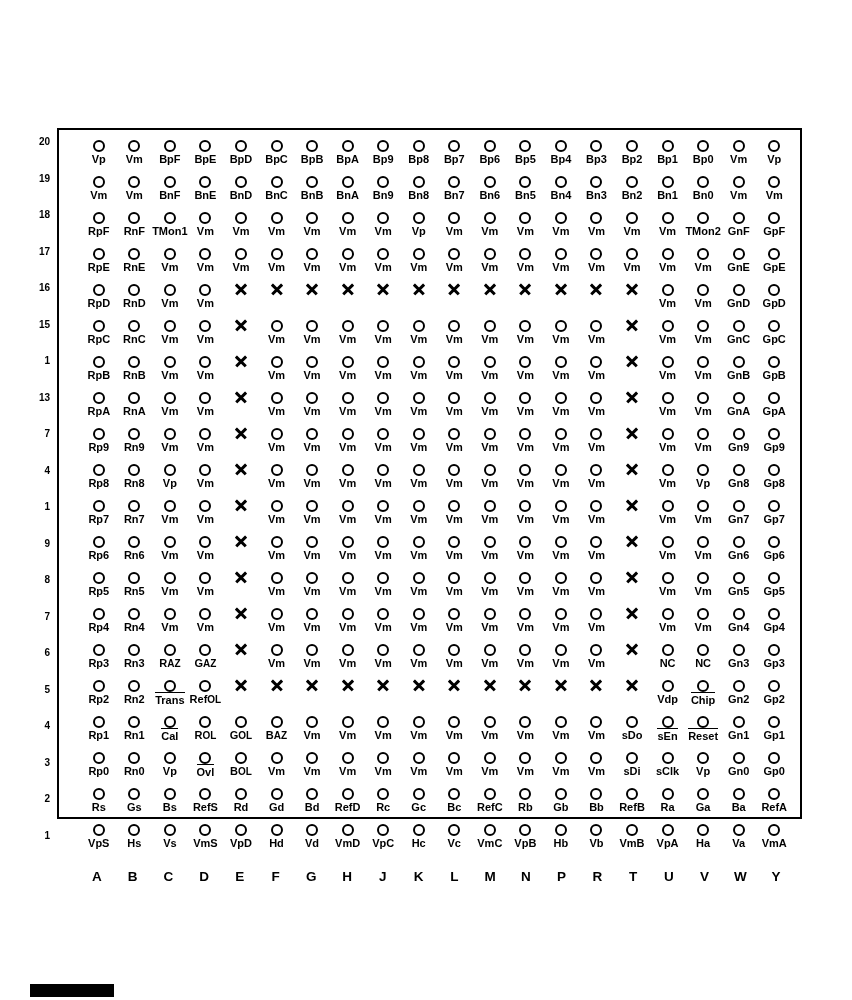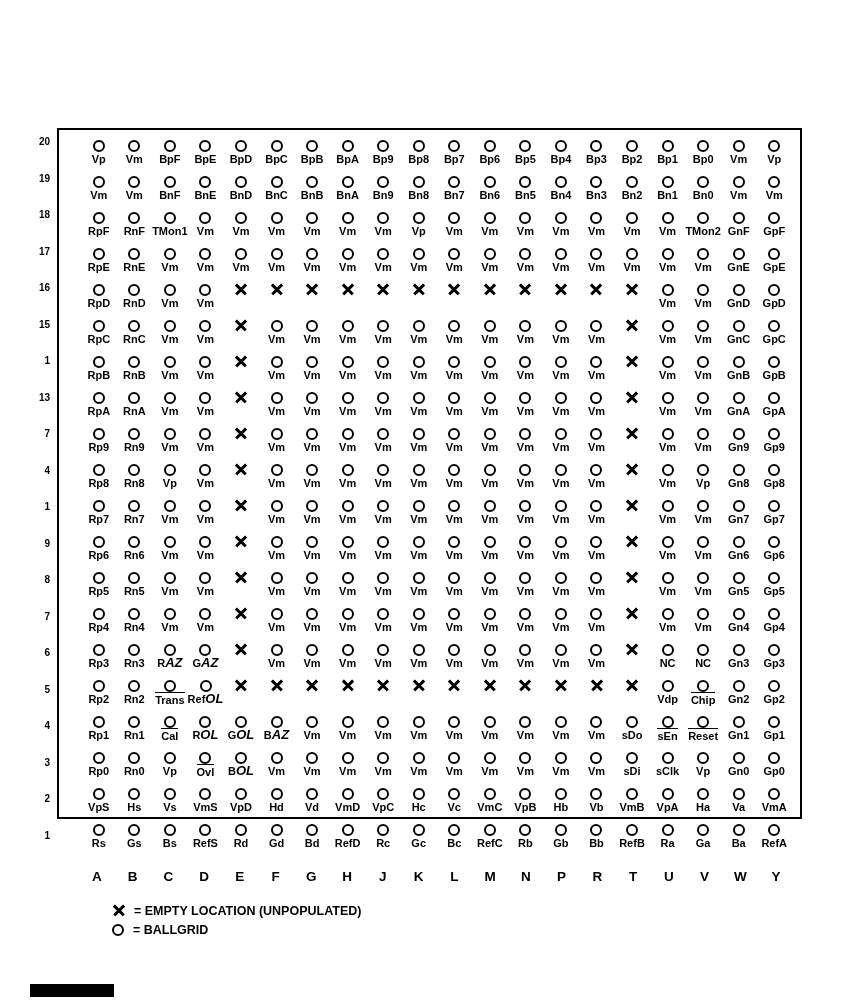--- a/index.html
+++ b/index.html
@@ -17,21 +17,21 @@
     position:absolute; left:57px; top:128px; width:745px; height:691px;
     border:2px solid #000; box-sizing:border-box;
     display:flex; flex-direction:column; padding:0 8px 0 22px;
   }
   .grid-row { flex:1; display:grid; grid-template-columns:repeat(20,1fr); }
   .cell { display:flex; flex-direction:column; align-items:center; }
   .sym-wrap { height:13px; margin-top:9px; display:flex; align-items:center; justify-content:center; }
   .pin-label { height:14px; line-height:14px; font-size:11px; font-weight:bold; white-space:nowrap; }
   .lbl-inner { display:inline-block; }
   .lbl-inner.ovl { border-top:1.7px solid #000; }
-  .sm { font-size:13px;font-style:italic; }
+  .sm { font-size:10px; }
 
   .sym-b {
     width:12px; height:12px; border:2.4px solid #000; border-radius:50%;
     box-sizing:border-box; display:inline-block; background:#fff;
   }
   .sym-x { width:13px; height:13px; position:relative; display:inline-block; }
   .sym-x::before, .sym-x::after {
     content:""; position:absolute; left:-0.5px; top:5.3px; width:14px; height:2.5px;
     background:#000; border-radius:0.5px;
   }
@@ -2280,257 +2280,257 @@
             <span class="sym-b"></span>
           </div>
           <div class="pin-label"><span class="lbl-inner"><span>Gp0</span></span></div>
         </div>
       </div>
       <div class="grid-row">
         <div class="cell">
           <div class="sym-wrap">
             <span class="sym-b"></span>
           </div>
-          <div class="pin-label"><span class="lbl-inner"><span>VpS</span></span></div>
-        </div>
-        <div class="cell">
-          <div class="sym-wrap">
-            <span class="sym-b"></span>
-          </div>
-          <div class="pin-label"><span class="lbl-inner"><span>Hs</span></span></div>
-        </div>
-        <div class="cell">
-          <div class="sym-wrap">
-            <span class="sym-b"></span>
-          </div>
-          <div class="pin-label"><span class="lbl-inner"><span>Vs</span></span></div>
-        </div>
-        <div class="cell">
-          <div class="sym-wrap">
-            <span class="sym-b"></span>
-          </div>
-          <div class="pin-label"><span class="lbl-inner"><span>VmS</span></span></div>
-        </div>
-        <div class="cell">
-          <div class="sym-wrap">
-            <span class="sym-b"></span>
-          </div>
-          <div class="pin-label"><span class="lbl-inner"><span>VpD</span></span></div>
-        </div>
-        <div class="cell">
-          <div class="sym-wrap">
-            <span class="sym-b"></span>
-          </div>
-          <div class="pin-label"><span class="lbl-inner"><span>Hd</span></span></div>
-        </div>
-        <div class="cell">
-          <div class="sym-wrap">
-            <span class="sym-b"></span>
-          </div>
-          <div class="pin-label"><span class="lbl-inner"><span>Vd</span></span></div>
-        </div>
-        <div class="cell">
-          <div class="sym-wrap">
-            <span class="sym-b"></span>
-          </div>
-          <div class="pin-label"><span class="lbl-inner"><span>VmD</span></span></div>
-        </div>
-        <div class="cell">
-          <div class="sym-wrap">
-            <span class="sym-b"></span>
-          </div>
-          <div class="pin-label"><span class="lbl-inner"><span>VpC</span></span></div>
-        </div>
-        <div class="cell">
-          <div class="sym-wrap">
-            <span class="sym-b"></span>
-          </div>
-          <div class="pin-label"><span class="lbl-inner"><span>Hc</span></span></div>
-        </div>
-        <div class="cell">
-          <div class="sym-wrap">
-            <span class="sym-b"></span>
-          </div>
-          <div class="pin-label"><span class="lbl-inner"><span>Vc</span></span></div>
-        </div>
-        <div class="cell">
-          <div class="sym-wrap">
-            <span class="sym-b"></span>
-          </div>
-          <div class="pin-label"><span class="lbl-inner"><span>VmC</span></span></div>
-        </div>
-        <div class="cell">
-          <div class="sym-wrap">
-            <span class="sym-b"></span>
-          </div>
-          <div class="pin-label"><span class="lbl-inner"><span>VpB</span></span></div>
-        </div>
-        <div class="cell">
-          <div class="sym-wrap">
-            <span class="sym-b"></span>
-          </div>
-          <div class="pin-label"><span class="lbl-inner"><span>Hb</span></span></div>
-        </div>
-        <div class="cell">
-          <div class="sym-wrap">
-            <span class="sym-b"></span>
-          </div>
-          <div class="pin-label"><span class="lbl-inner"><span>Vb</span></span></div>
-        </div>
-        <div class="cell">
-          <div class="sym-wrap">
-            <span class="sym-b"></span>
-          </div>
-          <div class="pin-label"><span class="lbl-inner"><span>VmB</span></span></div>
-        </div>
-        <div class="cell">
-          <div class="sym-wrap">
-            <span class="sym-b"></span>
-          </div>
-          <div class="pin-label"><span class="lbl-inner"><span>VpA</span></span></div>
-        </div>
-        <div class="cell">
-          <div class="sym-wrap">
-            <span class="sym-b"></span>
-          </div>
-          <div class="pin-label"><span class="lbl-inner"><span>Ha</span></span></div>
-        </div>
-        <div class="cell">
-          <div class="sym-wrap">
-            <span class="sym-b"></span>
-          </div>
-          <div class="pin-label"><span class="lbl-inner"><span>Va</span></span></div>
-        </div>
-        <div class="cell">
-          <div class="sym-wrap">
-            <span class="sym-b"></span>
-          </div>
-          <div class="pin-label"><span class="lbl-inner"><span>VmA</span></span></div>
+          <div class="pin-label"><span class="lbl-inner"><span>Rs</span></span></div>
+        </div>
+        <div class="cell">
+          <div class="sym-wrap">
+            <span class="sym-b"></span>
+          </div>
+          <div class="pin-label"><span class="lbl-inner"><span>Gs</span></span></div>
+        </div>
+        <div class="cell">
+          <div class="sym-wrap">
+            <span class="sym-b"></span>
+          </div>
+          <div class="pin-label"><span class="lbl-inner"><span>Bs</span></span></div>
+        </div>
+        <div class="cell">
+          <div class="sym-wrap">
+            <span class="sym-b"></span>
+          </div>
+          <div class="pin-label"><span class="lbl-inner"><span>RefS</span></span></div>
+        </div>
+        <div class="cell">
+          <div class="sym-wrap">
+            <span class="sym-b"></span>
+          </div>
+          <div class="pin-label"><span class="lbl-inner"><span>Rd</span></span></div>
+        </div>
+        <div class="cell">
+          <div class="sym-wrap">
+            <span class="sym-b"></span>
+          </div>
+          <div class="pin-label"><span class="lbl-inner"><span>Gd</span></span></div>
+        </div>
+        <div class="cell">
+          <div class="sym-wrap">
+            <span class="sym-b"></span>
+          </div>
+          <div class="pin-label"><span class="lbl-inner"><span>Bd</span></span></div>
+        </div>
+        <div class="cell">
+          <div class="sym-wrap">
+            <span class="sym-b"></span>
+          </div>
+          <div class="pin-label"><span class="lbl-inner"><span>RefD</span></span></div>
+        </div>
+        <div class="cell">
+          <div class="sym-wrap">
+            <span class="sym-b"></span>
+          </div>
+          <div class="pin-label"><span class="lbl-inner"><span>Rc</span></span></div>
+        </div>
+        <div class="cell">
+          <div class="sym-wrap">
+            <span class="sym-b"></span>
+          </div>
+          <div class="pin-label"><span class="lbl-inner"><span>Gc</span></span></div>
+        </div>
+        <div class="cell">
+          <div class="sym-wrap">
+            <span class="sym-b"></span>
+          </div>
+          <div class="pin-label"><span class="lbl-inner"><span>Bc</span></span></div>
+        </div>
+        <div class="cell">
+          <div class="sym-wrap">
+            <span class="sym-b"></span>
+          </div>
+          <div class="pin-label"><span class="lbl-inner"><span>RefC</span></span></div>
+        </div>
+        <div class="cell">
+          <div class="sym-wrap">
+            <span class="sym-b"></span>
+          </div>
+          <div class="pin-label"><span class="lbl-inner"><span>Rb</span></span></div>
+        </div>
+        <div class="cell">
+          <div class="sym-wrap">
+            <span class="sym-b"></span>
+          </div>
+          <div class="pin-label"><span class="lbl-inner"><span>Gb</span></span></div>
+        </div>
+        <div class="cell">
+          <div class="sym-wrap">
+            <span class="sym-b"></span>
+          </div>
+          <div class="pin-label"><span class="lbl-inner"><span>Bb</span></span></div>
+        </div>
+        <div class="cell">
+          <div class="sym-wrap">
+            <span class="sym-b"></span>
+          </div>
+          <div class="pin-label"><span class="lbl-inner"><span>RefB</span></span></div>
+        </div>
+        <div class="cell">
+          <div class="sym-wrap">
+            <span class="sym-b"></span>
+          </div>
+          <div class="pin-label"><span class="lbl-inner"><span>Ra</span></span></div>
+        </div>
+        <div class="cell">
+          <div class="sym-wrap">
+            <span class="sym-b"></span>
+          </div>
+          <div class="pin-label"><span class="lbl-inner"><span>Ga</span></span></div>
+        </div>
+        <div class="cell">
+          <div class="sym-wrap">
+            <span class="sym-b"></span>
+          </div>
+          <div class="pin-label"><span class="lbl-inner"><span>Ba</span></span></div>
+        </div>
+        <div class="cell">
+          <div class="sym-wrap">
+            <span class="sym-b"></span>
+          </div>
+          <div class="pin-label"><span class="lbl-inner"><span>RefA</span></span></div>
         </div>
       </div>
       <div class="grid-row">
         <div class="cell">
           <div class="sym-wrap">
             <span class="sym-b"></span>
           </div>
-          <div class="pin-label"><span class="lbl-inner"><span>Rs</span></span></div>
-        </div>
-        <div class="cell">
-          <div class="sym-wrap">
-            <span class="sym-b"></span>
-          </div>
-          <div class="pin-label"><span class="lbl-inner"><span>Gs</span></span></div>
-        </div>
-        <div class="cell">
-          <div class="sym-wrap">
-            <span class="sym-b"></span>
-          </div>
-          <div class="pin-label"><span class="lbl-inner"><span>Bs</span></span></div>
-        </div>
-        <div class="cell">
-          <div class="sym-wrap">
-            <span class="sym-b"></span>
-          </div>
-          <div class="pin-label"><span class="lbl-inner"><span>RefS</span></span></div>
-        </div>
-        <div class="cell">
-          <div class="sym-wrap">
-            <span class="sym-b"></span>
-          </div>
-          <div class="pin-label"><span class="lbl-inner"><span>Rd</span></span></div>
-        </div>
-        <div class="cell">
-          <div class="sym-wrap">
-            <span class="sym-b"></span>
-          </div>
-          <div class="pin-label"><span class="lbl-inner"><span>Gd</span></span></div>
-        </div>
-        <div class="cell">
-          <div class="sym-wrap">
-            <span class="sym-b"></span>
-          </div>
-          <div class="pin-label"><span class="lbl-inner"><span>Bd</span></span></div>
-        </div>
-        <div class="cell">
-          <div class="sym-wrap">
-            <span class="sym-b"></span>
-          </div>
-          <div class="pin-label"><span class="lbl-inner"><span>RefD</span></span></div>
-        </div>
-        <div class="cell">
-          <div class="sym-wrap">
-            <span class="sym-b"></span>
-          </div>
-          <div class="pin-label"><span class="lbl-inner"><span>Rc</span></span></div>
-        </div>
-        <div class="cell">
-          <div class="sym-wrap">
-            <span class="sym-b"></span>
-          </div>
-          <div class="pin-label"><span class="lbl-inner"><span>Gc</span></span></div>
-        </div>
-        <div class="cell">
-          <div class="sym-wrap">
-            <span class="sym-b"></span>
-          </div>
-          <div class="pin-label"><span class="lbl-inner"><span>Bc</span></span></div>
-        </div>
-        <div class="cell">
-          <div class="sym-wrap">
-            <span class="sym-b"></span>
-          </div>
-          <div class="pin-label"><span class="lbl-inner"><span>RefC</span></span></div>
-        </div>
-        <div class="cell">
-          <div class="sym-wrap">
-            <span class="sym-b"></span>
-          </div>
-          <div class="pin-label"><span class="lbl-inner"><span>Rb</span></span></div>
-        </div>
-        <div class="cell">
-          <div class="sym-wrap">
-            <span class="sym-b"></span>
-          </div>
-          <div class="pin-label"><span class="lbl-inner"><span>Gb</span></span></div>
-        </div>
-        <div class="cell">
-          <div class="sym-wrap">
-            <span class="sym-b"></span>
-          </div>
-          <div class="pin-label"><span class="lbl-inner"><span>Bb</span></span></div>
-        </div>
-        <div class="cell">
-          <div class="sym-wrap">
-            <span class="sym-b"></span>
-          </div>
-          <div class="pin-label"><span class="lbl-inner"><span>RefB</span></span></div>
-        </div>
-        <div class="cell">
-          <div class="sym-wrap">
-            <span class="sym-b"></span>
-          </div>
-          <div class="pin-label"><span class="lbl-inner"><span>Ra</span></span></div>
-        </div>
-        <div class="cell">
-          <div class="sym-wrap">
-            <span class="sym-b"></span>
-          </div>
-          <div class="pin-label"><span class="lbl-inner"><span>Ga</span></span></div>
-        </div>
-        <div class="cell">
-          <div class="sym-wrap">
-            <span class="sym-b"></span>
-          </div>
-          <div class="pin-label"><span class="lbl-inner"><span>Ba</span></span></div>
-        </div>
-        <div class="cell">
-          <div class="sym-wrap">
-            <span class="sym-b"></span>
-          </div>
-          <div class="pin-label"><span class="lbl-inner"><span>RefA</span></span></div>
+          <div class="pin-label"><span class="lbl-inner"><span>VpS</span></span></div>
+        </div>
+        <div class="cell">
+          <div class="sym-wrap">
+            <span class="sym-b"></span>
+          </div>
+          <div class="pin-label"><span class="lbl-inner"><span>Hs</span></span></div>
+        </div>
+        <div class="cell">
+          <div class="sym-wrap">
+            <span class="sym-b"></span>
+          </div>
+          <div class="pin-label"><span class="lbl-inner"><span>Vs</span></span></div>
+        </div>
+        <div class="cell">
+          <div class="sym-wrap">
+            <span class="sym-b"></span>
+          </div>
+          <div class="pin-label"><span class="lbl-inner"><span>VmS</span></span></div>
+        </div>
+        <div class="cell">
+          <div class="sym-wrap">
+            <span class="sym-b"></span>
+          </div>
+          <div class="pin-label"><span class="lbl-inner"><span>VpD</span></span></div>
+        </div>
+        <div class="cell">
+          <div class="sym-wrap">
+            <span class="sym-b"></span>
+          </div>
+          <div class="pin-label"><span class="lbl-inner"><span>Hd</span></span></div>
+        </div>
+        <div class="cell">
+          <div class="sym-wrap">
+            <span class="sym-b"></span>
+          </div>
+          <div class="pin-label"><span class="lbl-inner"><span>Vd</span></span></div>
+        </div>
+        <div class="cell">
+          <div class="sym-wrap">
+            <span class="sym-b"></span>
+          </div>
+          <div class="pin-label"><span class="lbl-inner"><span>VmD</span></span></div>
+        </div>
+        <div class="cell">
+          <div class="sym-wrap">
+            <span class="sym-b"></span>
+          </div>
+          <div class="pin-label"><span class="lbl-inner"><span>VpC</span></span></div>
+        </div>
+        <div class="cell">
+          <div class="sym-wrap">
+            <span class="sym-b"></span>
+          </div>
+          <div class="pin-label"><span class="lbl-inner"><span>Hc</span></span></div>
+        </div>
+        <div class="cell">
+          <div class="sym-wrap">
+            <span class="sym-b"></span>
+          </div>
+          <div class="pin-label"><span class="lbl-inner"><span>Vc</span></span></div>
+        </div>
+        <div class="cell">
+          <div class="sym-wrap">
+            <span class="sym-b"></span>
+          </div>
+          <div class="pin-label"><span class="lbl-inner"><span>VmC</span></span></div>
+        </div>
+        <div class="cell">
+          <div class="sym-wrap">
+            <span class="sym-b"></span>
+          </div>
+          <div class="pin-label"><span class="lbl-inner"><span>VpB</span></span></div>
+        </div>
+        <div class="cell">
+          <div class="sym-wrap">
+            <span class="sym-b"></span>
+          </div>
+          <div class="pin-label"><span class="lbl-inner"><span>Hb</span></span></div>
+        </div>
+        <div class="cell">
+          <div class="sym-wrap">
+            <span class="sym-b"></span>
+          </div>
+          <div class="pin-label"><span class="lbl-inner"><span>Vb</span></span></div>
+        </div>
+        <div class="cell">
+          <div class="sym-wrap">
+            <span class="sym-b"></span>
+          </div>
+          <div class="pin-label"><span class="lbl-inner"><span>VmB</span></span></div>
+        </div>
+        <div class="cell">
+          <div class="sym-wrap">
+            <span class="sym-b"></span>
+          </div>
+          <div class="pin-label"><span class="lbl-inner"><span>VpA</span></span></div>
+        </div>
+        <div class="cell">
+          <div class="sym-wrap">
+            <span class="sym-b"></span>
+          </div>
+          <div class="pin-label"><span class="lbl-inner"><span>Ha</span></span></div>
+        </div>
+        <div class="cell">
+          <div class="sym-wrap">
+            <span class="sym-b"></span>
+          </div>
+          <div class="pin-label"><span class="lbl-inner"><span>Va</span></span></div>
+        </div>
+        <div class="cell">
+          <div class="sym-wrap">
+            <span class="sym-b"></span>
+          </div>
+          <div class="pin-label"><span class="lbl-inner"><span>VmA</span></span></div>
         </div>
       </div>
     </div>
 
   <div class="col-letters">
       <div class="col-letter">A</div>
       <div class="col-letter">B</div>
       <div class="col-letter">C</div>
       <div class="col-letter">D</div>
       <div class="col-letter">E</div>
@@ -2544,26 +2544,16 @@
       <div class="col-letter">N</div>
       <div class="col-letter">P</div>
       <div class="col-letter">R</div>
       <div class="col-letter">T</div>
       <div class="col-letter">U</div>
       <div class="col-letter">V</div>
       <div class="col-letter">W</div>
       <div class="col-letter">Y</div>
     </div>
 
-  <div class="legend">
-    <div class="legend-line">
-      <span class="sym-x"></span>
-      <span class="legend-text">= EMPTY LOCATION (UNPOPULATED)</span>
-    </div>
-    <div class="legend-line">
-      <span class="sym-b"></span>
-      <span class="legend-text">= BALLGRID</span>
-    </div>
-  </div>
 
   <div class="footer-bar"></div>
 
 </div>
 
 </body></html>

